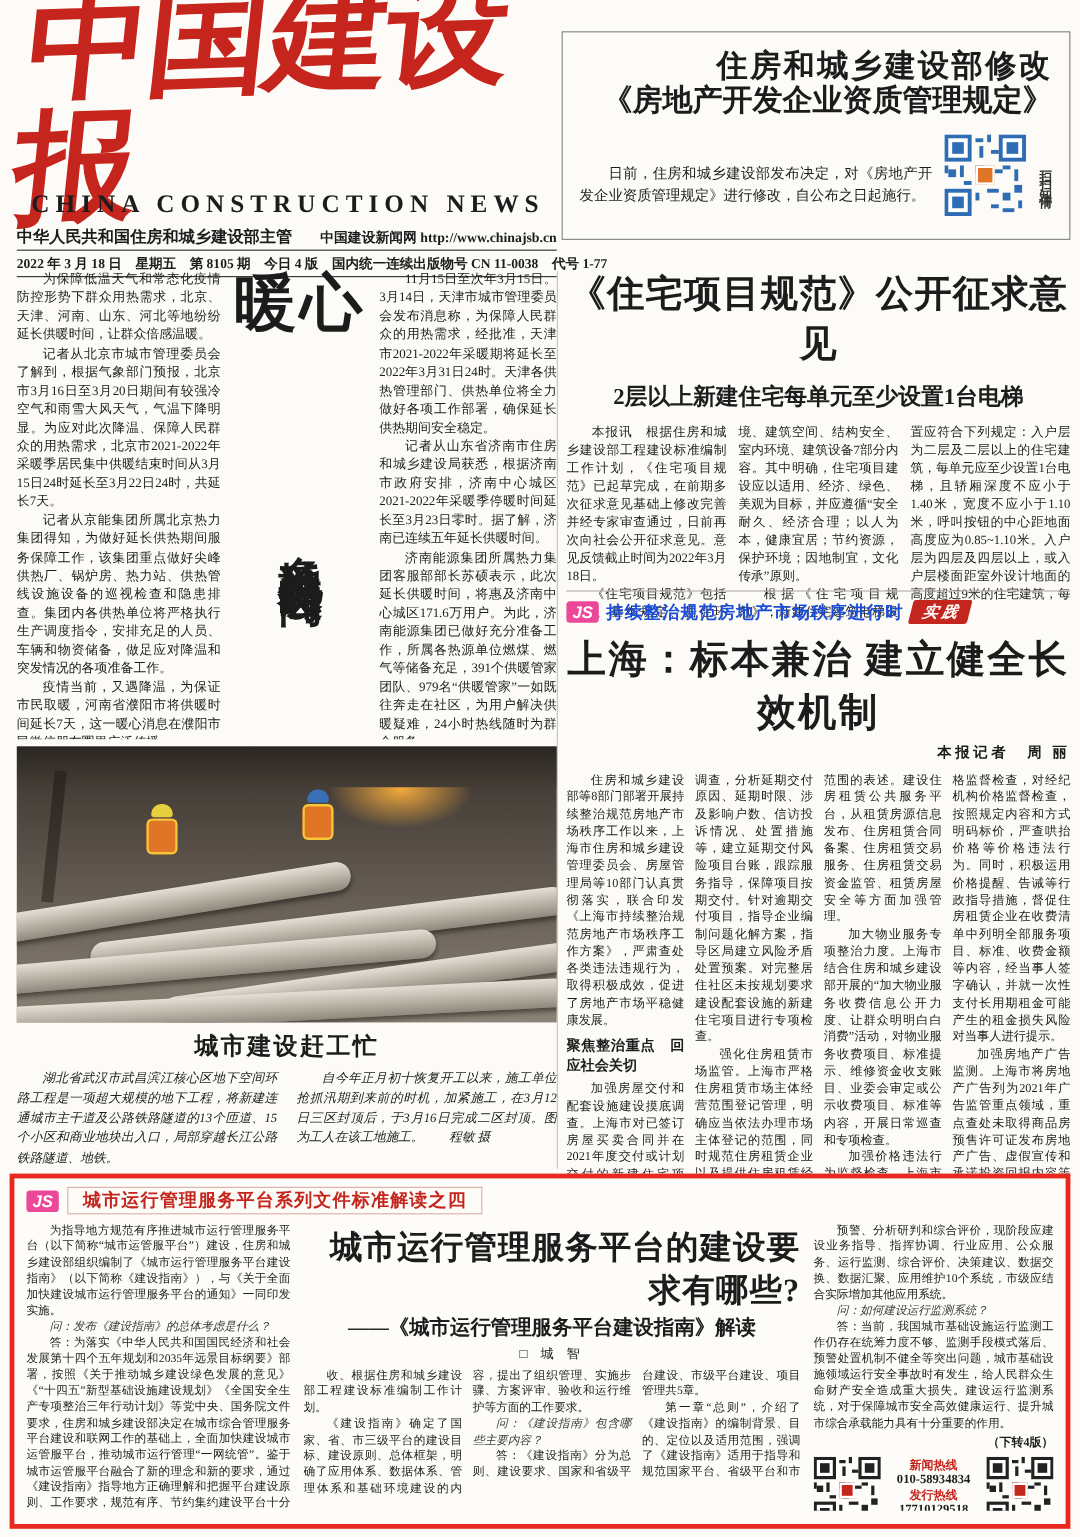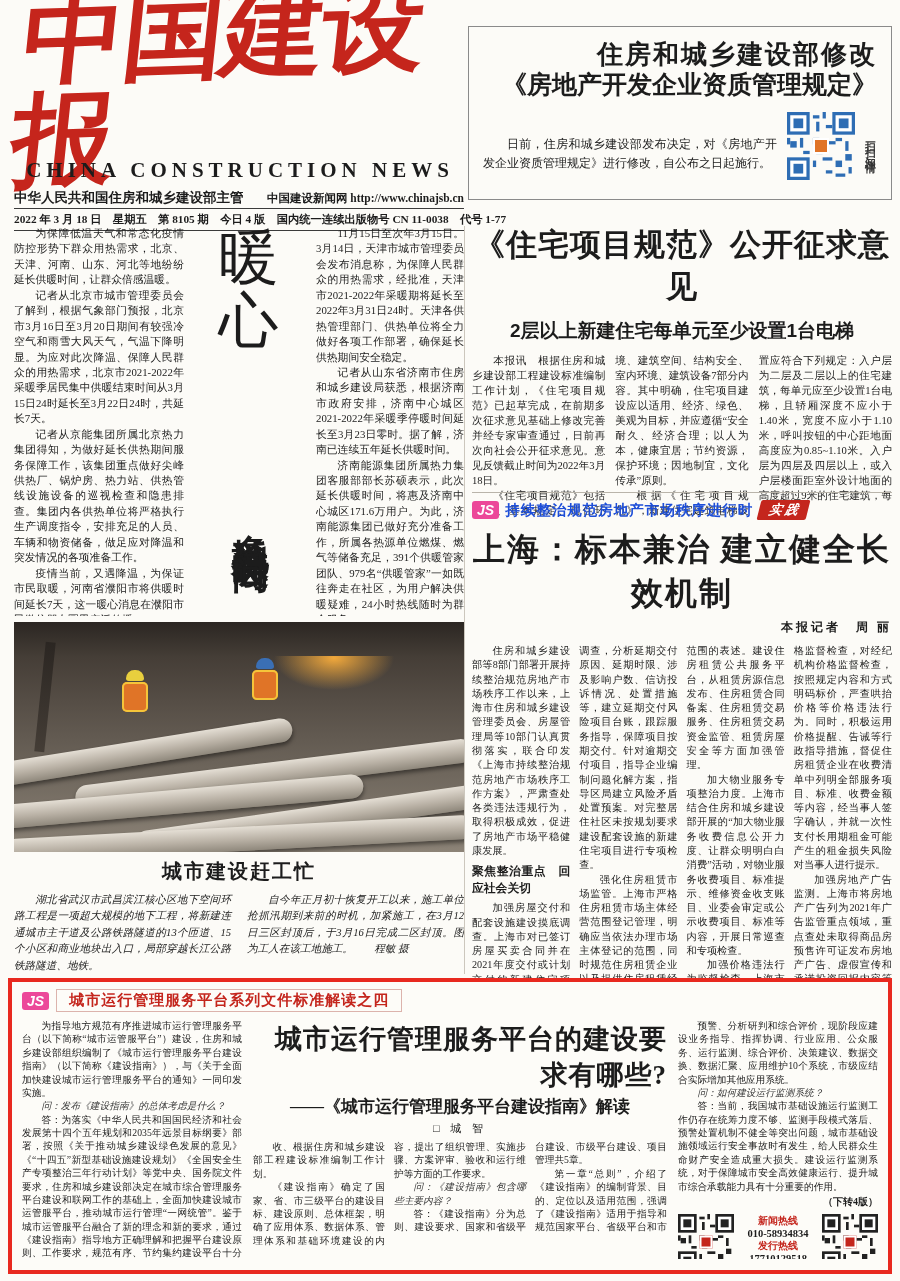--- a/index.html
+++ b/index.html
@@ -43,22 +43,22 @@
   .bodytxt p{font-size:10.8px;line-height:1.43;text-indent:2em;text-align:justify;}
   .subhead{font-family:"Liberation Sans","DejaVu Sans",sans-serif;font-weight:bold;
            font-size:12.5px;text-align:center;text-indent:0 !important;margin:5px 0 !important;}
   .q{font-style:italic;color:#3a3a3a;}
 
   
   .warm{position:absolute;left:14px;top:226px;width:450px;height:390px;display:flex;gap:9px;}
   .warm .c1{width:170px;overflow:hidden;}
   .warm .mid{width:114px;text-align:center;}
   .warm .c2{flex:1;overflow:hidden;}
-  .warm .mid .big{font-family:"Liberation Sans","DejaVu Sans",sans-serif;font-weight:400;
-        font-size:60px;letter-spacing:3px;line-height:1.05;}
+  .warm .mid .big{font-family:"Liberation Sans","DejaVu Sans",sans-serif;font-weight:700;
+        font-size:52px;letter-spacing:3px;line-height:1.05;}
   .warm .mid .vert{writing-mode:vertical-rl;font-family:"Liberation Sans","DejaVu Sans",sans-serif;
         font-weight:900;font-size:37px;letter-spacing:3px;margin:6px auto 0;height:318px;}
 
   
   .photo{position:absolute;left:14px;top:622px;width:450px;height:230px;overflow:hidden;
          background:linear-gradient(180deg,#38312b 0%,#564e46 35%,#6e665c 65%,#8c8377 100%);}
   .glow{position:absolute;right:70px;top:4px;width:120px;height:64px;
         background:radial-gradient(closest-side,#f2a93c,rgba(242,169,60,0));}
   .beam{position:absolute;background:linear-gradient(180deg,#2b2622,#443d36);}
   .pipe{position:absolute;height:24px;border-radius:13px;
@@ -73,21 +73,21 @@
         font-weight:900;font-size:20px;letter-spacing:2px;}
   .capcols{column-count:2;column-gap:16px;font-size:10.6px;font-style:italic;line-height:1.55;
         text-align:justify;}
   .capcols p{text-indent:2em;}
 
   .vdiv{position:absolute;left:464px;top:226px;width:1px;height:748px;background:#ccc7bd;}
 
   
   .housing{position:absolute;left:472px;top:222px;width:420px;}
   .housing h2{margin:2px 0 4px;text-align:center;font-weight:900;font-size:31px;letter-spacing:1px;}
-  .housing .sub{text-align:center;font-family:Liberation Sans, sans-serif;
+  .housing .sub{text-align:center;font-family:Liberation Serif, serif;
         font-weight:bold;font-size:19px;margin-bottom:9px;margin-top:10px;}
   .hcols{column-count:3;column-gap:10px;column-fill:auto;height:176px;overflow:hidden;}
   .hcols p{font-size:10.6px;line-height:1.42;text-indent:2em;text-align:justify;}
 
   .rule{position:absolute;left:472px;top:492px;width:420px;border-top:1px solid #b9b4aa;}
 
   .shanghai{position:absolute;left:472px;top:500px;width:420px;}
   .jsrow{display:flex;align-items:center;gap:6px;}
   .jsbadge{background:#ec4899;color:#fff;font-family:"Liberation Sans",sans-serif;
         font-style:italic;font-weight:bold;font-size:14px;padding:1px 5px;border-radius:3px;flex:none;}

